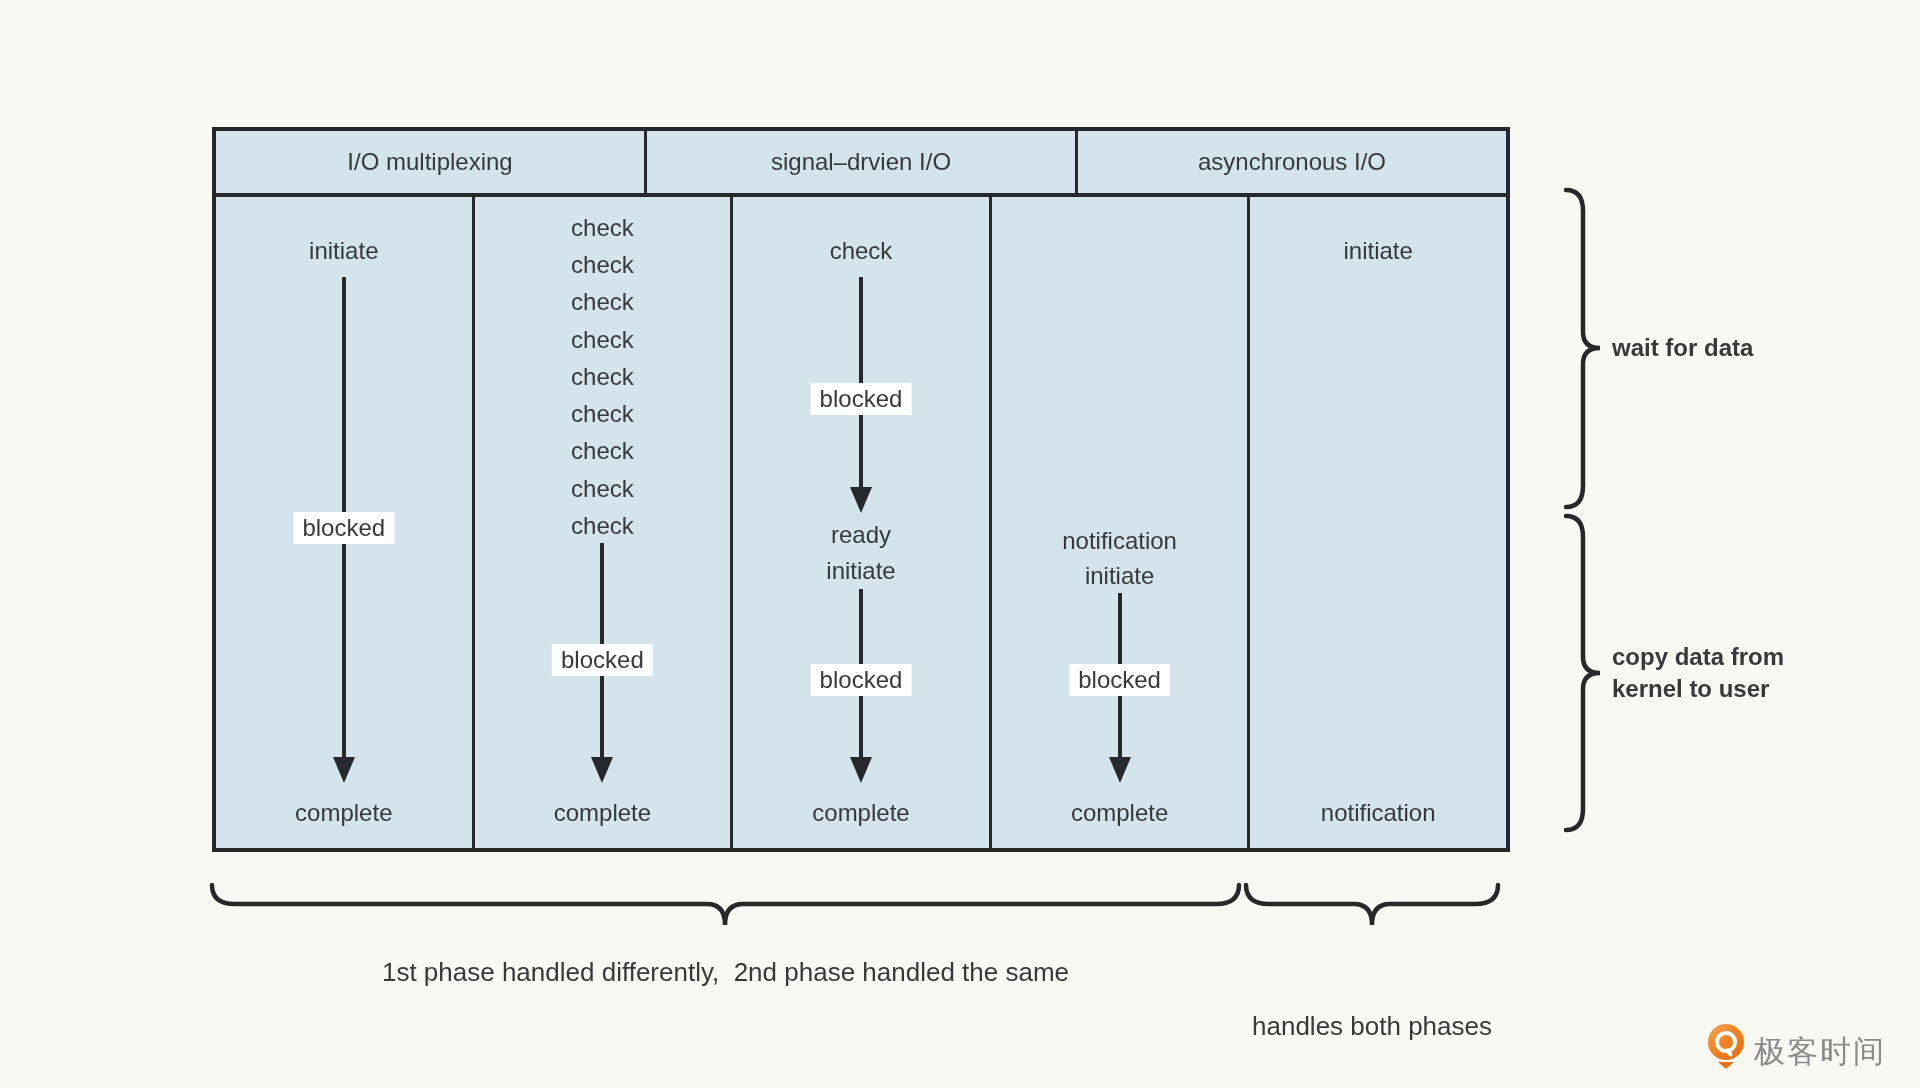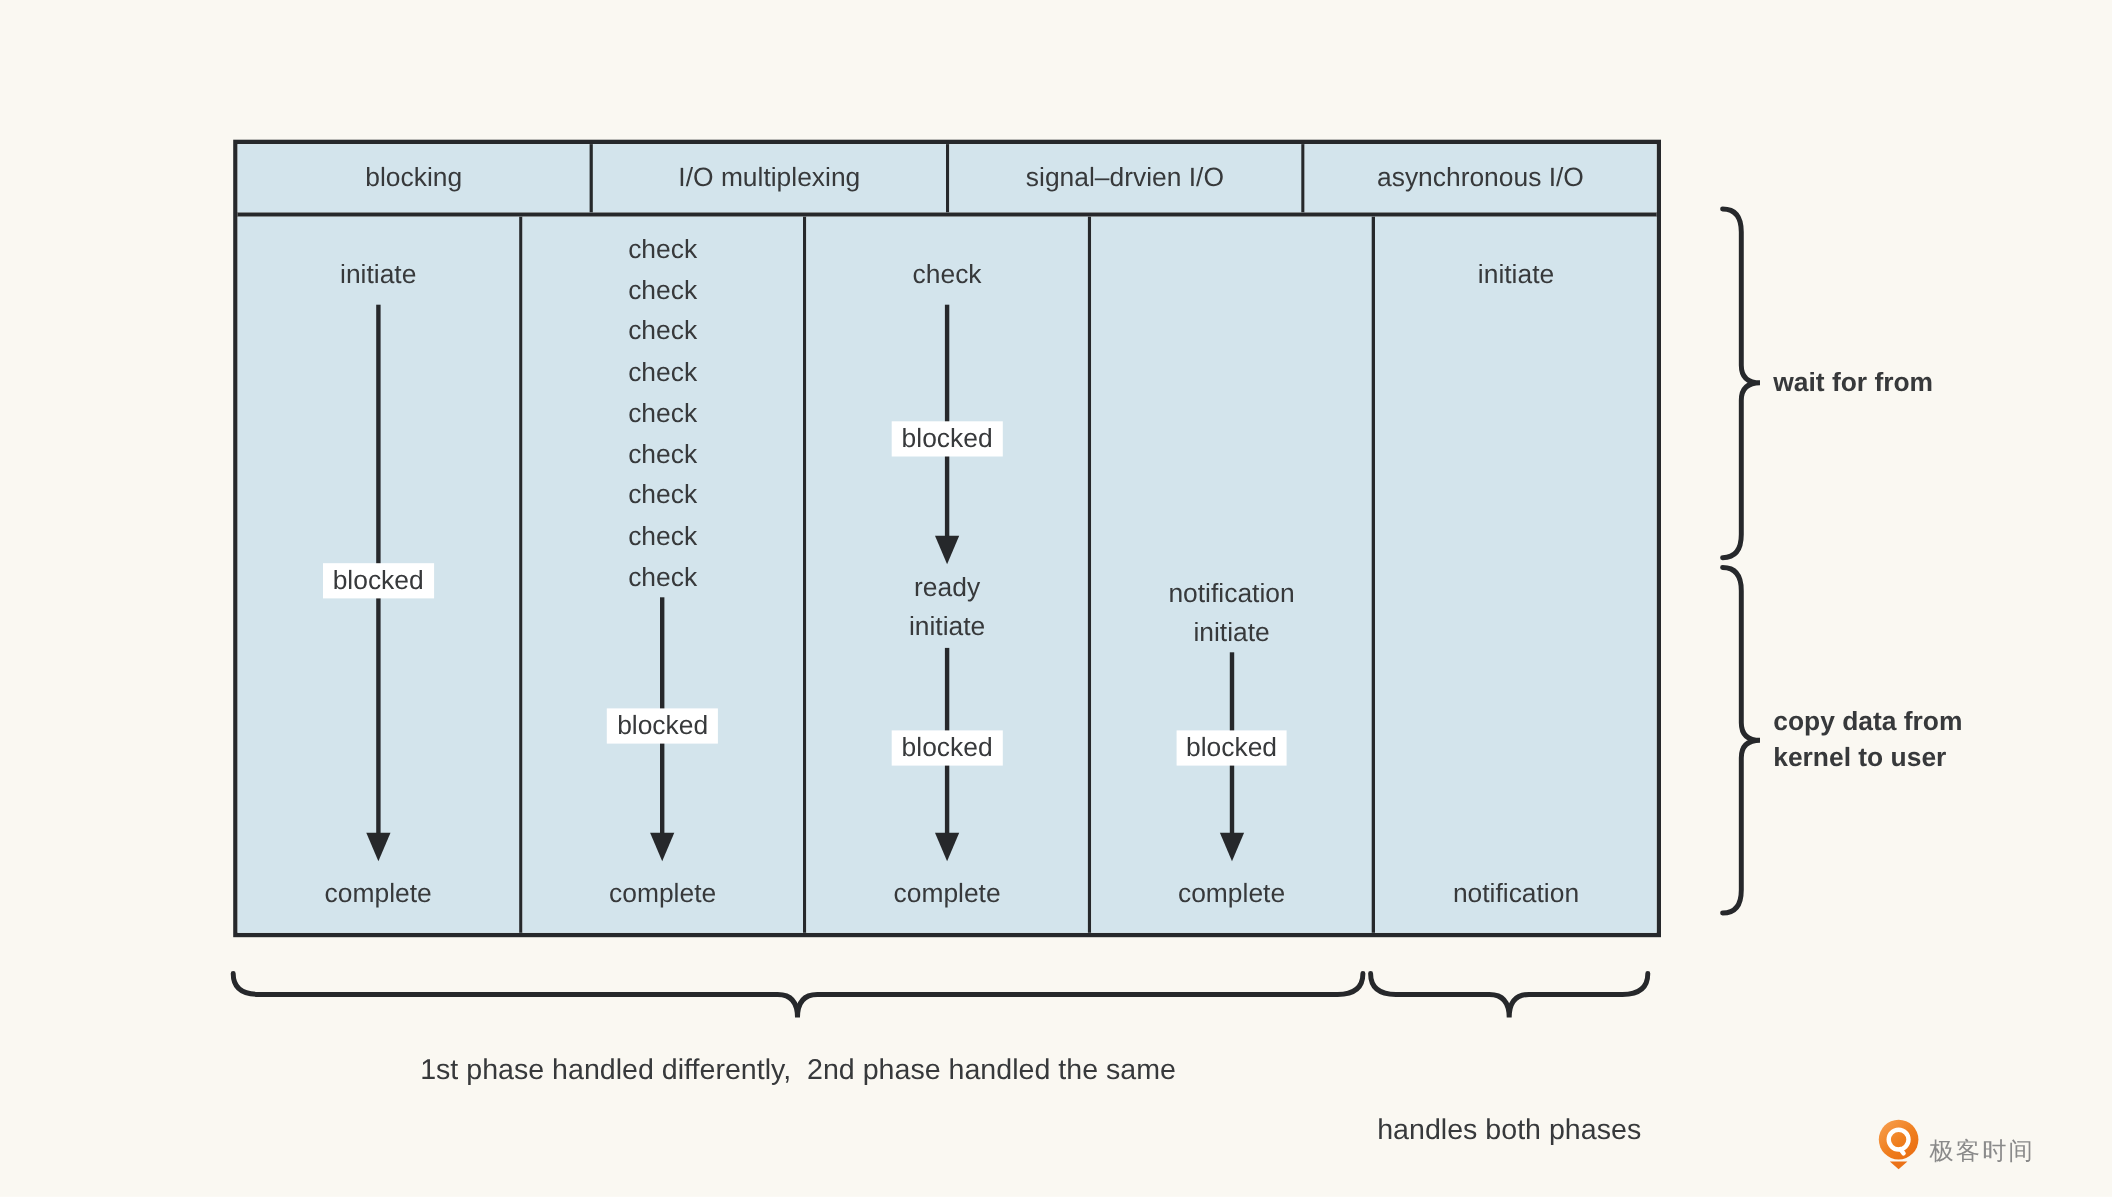--- a/index.html
+++ b/index.html
@@ -86,34 +86,31 @@
     position:absolute;top:24px;left:19px;width:4px;height:9px;background:#fff;
     transform:rotate(-38deg);border-radius:2px;
   }
   .logo-pin-tail{
     position:absolute;top:38px;left:50%;margin-left:-8px;
     width:0;height:0;
     border-left:8px solid transparent;border-right:8px solid transparent;
     border-top:7px solid #EB7217;
   }
   .logo-word{
-    margin-left:10px;font-size:22px;letter-spacing:2px;
+    margin-left:10px;font-size:31px;letter-spacing:2px;
     color:var(--logo-gray,#8A8A8A);white-space:nowrap;margin-top:13px;
   }
 </style>
 </head>
 <body>
 
 <div class="canvas">
 
   <div class="io-table">
     <div class="thead">
-        <div class="h-cell">
-          <span>blocking</span>
-        </div>
         <div class="h-cell">
           <span>I/O multiplexing</span>
         </div>
         <div class="h-cell">
           <span>signal–drvien I/O</span>
         </div>
         <div class="h-cell">
           <span>asynchronous I/O</span>
         </div>
       </div>
@@ -175,21 +172,21 @@
           <div class="step" style="top: 616px;">notification</div>
         </div>
       </div>
   </div>
 
   <div class="brace" style="left:1563px;top:187px;">
     <svg width="40" height="323" viewBox="0 0 40 323" fill="none">
       <path d="M 3 3 Q 20 3 20 24 L 20 145 Q 20 161 37 161 Q 20 161 20 177 L 20 299 Q 20 320 3 320" stroke="#26282B" stroke-width="4.5" stroke-linecap="round" fill="none"></path>
     </svg>
   </div>
-  <div class="side-label" style="top:348px;">wait for from</div>
+  <div class="side-label" style="top:348px;">wait for data</div>
 
   <div class="brace" style="left:1563px;top:513px;">
     <svg width="40" height="320" viewBox="0 0 40 320" fill="none">
       <path d="M 3 3 Q 20 3 20 24 L 20 144 Q 20 160 37 160 Q 20 160 20 176 L 20 296 Q 20 317 3 317" stroke="#26282B" stroke-width="4.5" stroke-linecap="round" fill="none"></path>
     </svg>
   </div>
   <div class="side-label" style="top:673px;">
     <div>copy data from</div>
     <div>kernel to user</div>
   </div>

